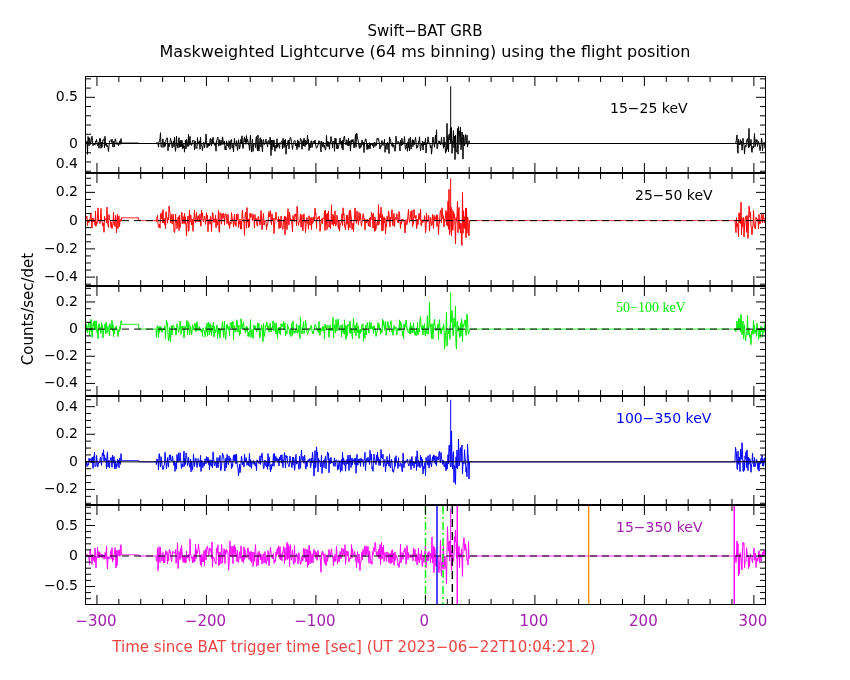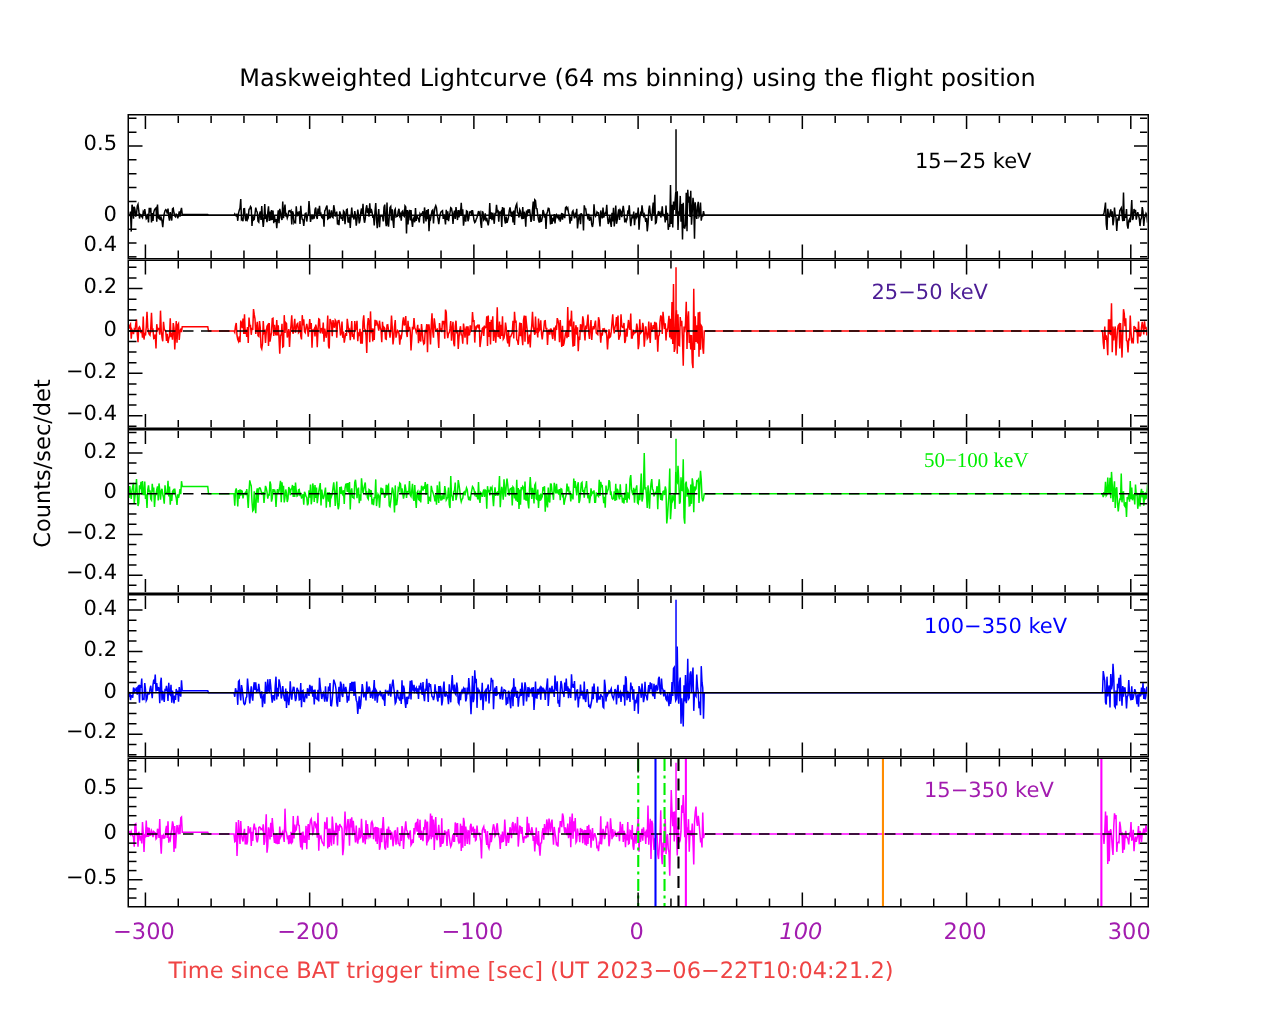--- a/index.html
+++ b/index.html
@@ -24,20 +24,21 @@
 
   .bandlbl{position:absolute;font-size:14px;white-space:nowrap;}
 
   svg{display:block;}
 </style>
 </head>
 <body>
 
 <div id="root">
 
+  <div class="ttl" id="title">Swift−BAT GRB</div>
   <div class="ttl" id="subtitle">Maskweighted Lightcurve (64 ms binning) using the flight position</div>
 
   <div id="ylabel">Counts/sec/det</div>
   <div id="xlabel">Time since BAT trigger time [sec] (UT 2023−06−22T10:04:21.2)</div>
 
   <div id="panels">
       <div class="panel" style="top: 76px; height: 97px;">
         <svg width="679" height="95">
           <path d="M0.0,66.5L0.5,66.7L1.0,64.1L1.5,77.4L2.0,59.5L2.5,61.4L3.0,68.8L3.5,60.8L4.0,62.8L4.5,67.4L5.0,65.9L5.5,60.4L6.0,59.2L6.5,63.2L7.0,68.7L7.5,66.1L8.0,66.7L8.5,67.4L9.0,68.1L9.5,64.2L10.0,65.2L10.5,62.4L11.0,65.7L11.5,68.8L12.0,68.2L12.5,65.6L13.0,71.3L13.5,61.6L14.0,63.3L14.5,61.6L15.0,71.3L15.5,65.0L16.0,70.3L16.5,64.6L17.0,62.9L17.5,62.2L18.0,61.7L18.5,70.8L19.0,59.3L19.5,68.1L20.0,68.6L20.5,66.5L21.0,69.9L21.5,68.4L22.0,70.3L22.5,74.5L23.0,68.8L23.5,65.4L24.0,63.5L24.5,62.8L25.0,63.3L25.5,65.3L26.0,62.1L26.5,67.4L27.0,70.1L27.5,64.4L28.0,67.3L28.5,70.0L29.0,62.3L29.5,61.8L30.0,65.0L30.5,66.9L31.0,67.5L31.5,65.8L32.0,66.1L32.5,68.6L33.0,66.8L33.5,63.9L34.0,67.5L34.5,63.8L35.0,61.6L35.5,66.0L36.0,66.0L36.5,66.0L37.0,66.0L37.5,66.0L38.0,66.0L38.5,66.0L39.0,66.0L39.5,66.0L40.0,66.0L40.5,66.0L41.0,66.0L41.5,66.0L42.0,66.0L42.5,66.0L43.0,66.0L43.5,66.0L44.0,66.0L44.5,66.0L45.0,66.0L45.5,66.0L46.0,66.0L46.5,66.0L47.0,66.0L47.5,66.0L48.0,66.0L48.5,66.0L49.0,66.0L49.5,66.0L50.0,66.0L50.5,66.0L51.0,66.0L51.5,66.0L52.0,66.0L52.5,66.0L53.0,66.5L53.5,66.5L54.0,66.5L54.5,66.5L55.0,66.5L55.5,66.5L56.0,66.5L56.5,66.5L57.0,66.5L57.5,66.5L58.0,66.5L58.5,66.5L59.0,66.5L59.5,66.5L60.0,66.5L60.5,66.5L61.0,66.5L61.5,66.5L62.0,66.5L62.5,66.5L63.0,66.5L63.5,66.5L64.0,66.5L64.5,66.5L65.0,66.5L65.5,66.5L66.0,66.5L66.5,66.5L67.0,66.5L67.5,66.5L68.0,66.5L68.5,66.5L69.0,66.5L69.5,66.5L70.0,66.5L70.5,65.6L71.0,66.7L71.5,67.0L72.0,65.5L72.5,70.2L73.0,65.2L73.5,63.1L74.0,61.7L74.5,55.7L75.0,69.4L75.5,68.8L76.0,70.5L76.5,62.2L77.0,62.1L77.5,68.6L78.0,70.4L78.5,65.4L79.0,69.3L79.5,68.2L80.0,62.5L80.5,62.3L81.0,60.7L81.5,61.5L82.0,73.7L82.5,66.5L83.0,69.7L83.5,69.3L84.0,65.6L84.5,61.4L85.0,63.5L85.5,64.4L86.0,70.5L86.5,71.1L87.0,65.7L87.5,63.9L88.0,69.7L88.5,60.3L89.0,68.7L89.5,74.3L90.0,68.9L90.5,59.0L91.0,68.9L91.5,67.6L92.0,71.1L92.5,65.1L93.0,60.6L93.5,70.3L94.0,64.1L94.5,70.0L95.0,63.1L95.5,69.6L96.0,63.4L96.5,71.8L97.0,66.9L97.5,70.9L98.0,69.0L98.5,75.2L99.0,68.4L99.5,63.2L100.0,71.8L100.5,62.2L101.0,64.6L101.5,68.2L102.0,69.7L102.5,57.4L103.0,68.5L103.5,63.5L104.0,59.4L104.5,67.3L105.0,66.1L105.5,68.4L106.0,66.9L106.5,63.7L107.0,63.5L107.5,64.1L108.0,63.4L108.5,72.7L109.0,63.9L109.5,65.2L110.0,71.6L110.5,70.8L111.0,71.3L111.5,60.5L112.0,67.3L112.5,65.1L113.0,65.9L113.5,63.8L114.0,72.3L114.5,60.2L115.0,66.5L115.5,69.2L116.0,69.6L116.5,73.6L117.0,68.9L117.5,65.3L118.0,65.1L118.5,70.7L119.0,66.6L119.5,66.4L120.0,57.0L120.5,63.3L121.0,70.9L121.5,68.0L122.0,66.1L122.5,69.3L123.0,66.2L123.5,68.8L124.0,62.7L124.5,61.4L125.0,67.2L125.5,69.0L126.0,62.1L126.5,65.8L127.0,60.2L127.5,67.0L128.0,65.7L128.5,68.0L129.0,68.5L129.5,65.8L130.0,74.2L130.5,63.7L131.0,62.7L131.5,61.2L132.0,60.1L132.5,69.0L133.0,68.6L133.5,62.7L134.0,68.6L134.5,66.9L135.0,63.2L135.5,67.6L136.0,68.1L136.5,59.8L137.0,62.7L137.5,67.3L138.0,65.5L138.5,64.1L139.0,72.7L139.5,69.7L140.0,73.1L140.5,63.9L141.0,65.7L141.5,68.9L142.0,67.4L142.5,70.3L143.0,63.7L143.5,64.4L144.0,72.4L144.5,66.7L145.0,62.8L145.5,62.5L146.0,70.9L146.5,71.0L147.0,67.2L147.5,75.0L148.0,67.2L148.5,61.4L149.0,67.5L149.5,67.4L150.0,69.3L150.5,63.7L151.0,66.7L151.5,73.4L152.0,69.6L152.5,62.7L153.0,66.3L153.5,71.9L154.0,69.9L154.5,64.7L155.0,62.0L155.5,66.0L156.0,58.8L156.5,67.9L157.0,71.5L157.5,68.9L158.0,62.2L158.5,59.8L159.0,65.1L159.5,61.8L160.0,67.4L160.5,58.5L161.0,65.1L161.5,62.3L162.0,64.3L162.5,67.6L163.0,67.2L163.5,73.3L164.0,63.8L164.5,58.3L165.0,69.1L165.5,75.1L166.0,67.7L166.5,62.3L167.0,74.4L167.5,67.4L168.0,67.1L168.5,66.8L169.0,67.2L169.5,70.6L170.0,61.3L170.5,59.4L171.0,69.6L171.5,73.8L172.0,58.0L172.5,72.2L173.0,74.1L173.5,67.6L174.0,61.4L174.5,60.7L175.0,70.0L175.5,62.5L176.0,70.1L176.5,74.9L177.0,63.5L177.5,62.5L178.0,67.6L178.5,67.3L179.0,67.1L179.5,63.7L180.0,62.2L180.5,66.9L181.0,65.8L181.5,70.1L182.0,64.2L182.5,63.6L183.0,66.7L183.5,67.3L184.0,60.3L184.5,61.0L185.0,78.6L185.5,63.0L186.0,72.7L186.5,64.6L187.0,62.9L187.5,69.9L188.0,63.1L188.5,69.9L189.0,74.3L189.5,69.2L190.0,68.1L190.5,71.2L191.0,61.7L191.5,70.2L192.0,66.4L192.5,68.1L193.0,68.8L193.5,71.3L194.0,65.6L194.5,66.6L195.0,65.6L195.5,65.2L196.0,63.8L196.5,71.9L197.0,61.3L197.5,65.2L198.0,70.6L198.5,63.0L199.0,69.1L199.5,62.4L200.0,77.2L200.5,68.1L201.0,69.1L201.5,66.3L202.0,63.5L202.5,63.0L203.0,71.9L203.5,64.6L204.0,61.4L204.5,60.1L205.0,61.6L205.5,66.5L206.0,68.7L206.5,72.4L207.0,68.5L207.5,65.7L208.0,64.3L208.5,63.8L209.0,63.4L209.5,69.0L210.0,66.0L210.5,68.2L211.0,72.6L211.5,62.9L212.0,69.6L212.5,63.9L213.0,70.4L213.5,67.3L214.0,64.8L214.5,61.5L215.0,61.9L215.5,64.7L216.0,72.3L216.5,65.9L217.0,63.4L217.5,69.0L218.0,61.1L218.5,65.4L219.0,69.7L219.5,63.0L220.0,68.0L220.5,64.2L221.0,65.2L221.5,58.2L222.0,66.5L222.5,62.6L223.0,73.5L223.5,69.3L224.0,66.4L224.5,70.8L225.0,63.6L225.5,64.0L226.0,70.5L226.5,68.7L227.0,64.4L227.5,64.6L228.0,64.0L228.5,67.0L229.0,63.0L229.5,66.4L230.0,69.9L230.5,71.3L231.0,70.7L231.5,69.1L232.0,68.0L232.5,66.0L233.0,63.7L233.5,65.4L234.0,64.6L234.5,71.6L235.0,74.9L235.5,64.2L236.0,64.5L236.5,69.6L237.0,68.9L237.5,65.2L238.0,70.5L238.5,68.3L239.0,71.3L239.5,73.2L240.0,69.8L240.5,58.4L241.0,68.9L241.5,64.6L242.0,69.8L242.5,64.8L243.0,67.8L243.5,72.2L244.0,64.9L244.5,66.1L245.0,59.6L245.5,64.0L246.0,63.6L246.5,70.8L247.0,64.5L247.5,64.9L248.0,64.1L248.5,74.3L249.0,61.1L249.5,66.7L250.0,61.6L250.5,69.7L251.0,72.0L251.5,67.4L252.0,71.6L252.5,69.8L253.0,67.8L253.5,63.6L254.0,61.2L254.5,64.8L255.0,67.5L255.5,64.0L256.0,71.3L256.5,63.4L257.0,73.0L257.5,62.4L258.0,60.1L258.5,59.0L259.0,64.7L259.5,65.2L260.0,68.0L260.5,62.8L261.0,63.9L261.5,67.0L262.0,69.1L262.5,61.1L263.0,68.9L263.5,64.2L264.0,66.0L264.5,74.1L265.0,63.3L265.5,67.3L266.0,62.6L266.5,64.9L267.0,62.5L267.5,66.3L268.0,70.9L268.5,69.1L269.0,62.8L269.5,57.4L270.0,70.3L270.5,56.2L271.0,56.7L271.5,62.0L272.0,62.2L272.5,66.5L273.0,69.6L273.5,71.4L274.0,65.9L274.5,70.7L275.0,70.5L275.5,68.3L276.0,63.0L276.5,64.5L277.0,68.1L277.5,65.5L278.0,75.6L278.5,65.8L279.0,64.1L279.5,61.9L280.0,62.1L280.5,65.6L281.0,72.6L281.5,67.0L282.0,72.2L282.5,68.2L283.0,70.6L283.5,65.7L284.0,71.9L284.5,66.6L285.0,66.0L285.5,67.9L286.0,67.1L286.5,68.7L287.0,67.2L287.5,70.8L288.0,67.7L288.5,65.0L289.0,69.5L289.5,66.0L290.0,66.4L290.5,68.4L291.0,61.5L291.5,61.0L292.0,62.5L292.5,61.6L293.0,64.8L293.5,66.4L294.0,72.1L294.5,68.8L295.0,70.1L295.5,64.3L296.0,63.5L296.5,66.3L297.0,68.6L297.5,65.8L298.0,66.9L298.5,62.2L299.0,75.3L299.5,70.5L300.0,67.4L300.5,66.6L301.0,72.5L301.5,65.2L302.0,66.3L302.5,66.7L303.0,76.6L303.5,59.9L304.0,62.1L304.5,62.2L305.0,66.4L305.5,66.1L306.0,69.2L306.5,65.6L307.0,70.2L307.5,67.8L308.0,67.7L308.5,72.7L309.0,74.3L309.5,71.1L310.0,59.2L310.5,65.5L311.0,67.2L311.5,66.4L312.0,64.3L312.5,65.0L313.0,64.9L313.5,69.2L314.0,74.0L314.5,63.3L315.0,66.6L315.5,68.6L316.0,61.3L316.5,68.0L317.0,66.2L317.5,64.9L318.0,65.4L318.5,59.6L319.0,67.8L319.5,72.3L320.0,70.6L320.5,66.7L321.0,71.1L321.5,74.3L322.0,64.8L322.5,70.6L323.0,61.5L323.5,73.9L324.0,68.3L324.5,60.0L325.0,72.2L325.5,69.6L326.0,65.5L326.5,62.6L327.0,69.7L327.5,63.2L328.0,64.2L328.5,67.7L329.0,63.6L329.5,60.3L330.0,64.2L330.5,71.3L331.0,68.7L331.5,70.5L332.0,69.0L332.5,64.2L333.0,64.9L333.5,59.8L334.0,67.8L334.5,73.8L335.0,69.5L335.5,66.3L336.0,68.6L336.5,64.1L337.0,73.2L337.5,68.0L338.0,64.9L338.5,67.9L339.0,66.7L339.5,61.3L340.0,76.1L340.5,68.9L341.0,65.4L341.5,66.7L342.0,59.9L342.5,63.9L343.0,66.9L343.5,65.8L344.0,67.9L344.5,71.0L345.0,68.4L345.5,77.2L346.0,72.4L346.5,63.2L347.0,60.0L347.5,65.3L348.0,66.7L348.5,70.2L349.0,62.8L349.5,58.0L350.0,66.7L350.5,52.8L351.0,71.9L351.5,71.4L352.0,66.6L352.5,66.3L353.0,63.7L353.5,65.7L354.0,64.8L354.5,68.0L355.0,66.1L355.5,60.5L356.0,67.2L356.5,66.0L357.0,66.2L357.5,71.3L358.0,60.1L358.5,69.8L359.0,64.8L359.5,76.2L360.0,72.2L360.5,74.3L361.0,46.4L361.5,72.3L362.0,59.5L362.5,74.7L363.0,57.3L363.5,62.9L364.0,57.8L364.5,51.1L365.0,65.4L365.5,50.5L366.0,76.3L366.5,63.8L367.0,66.3L367.5,53.6L368.0,70.8L368.5,59.0L369.0,82.6L369.5,58.1L370.0,74.7L370.5,75.0L371.0,73.0L371.5,51.5L372.0,77.2L372.5,49.5L373.0,58.1L373.5,54.1L374.0,67.6L374.5,50.1L375.0,72.8L375.5,63.9L376.0,54.9L376.5,59.6L377.0,82.1L377.5,57.9L378.0,65.3L378.5,68.9L379.0,60.7L379.5,57.5L380.0,67.2L380.5,66.2L381.0,58.1L381.5,70.1L382.0,66.7L382.5,66.9L383.0,63.7L383.5,66.5L384.0,66.5L384.5,66.5L385.0,66.5L385.5,66.5L386.0,66.5L386.5,66.5L387.0,66.5L387.5,66.5L388.0,66.5L388.5,66.5L389.0,66.5L389.5,66.5L390.0,66.5L390.5,66.5L391.0,66.5L391.5,66.5L392.0,66.5L392.5,66.5L393.0,66.5L393.5,66.5L394.0,66.5L394.5,66.5L395.0,66.5L395.5,66.5L396.0,66.5L396.5,66.5L397.0,66.5L397.5,66.5L398.0,66.5L398.5,66.5L399.0,66.5L399.5,66.5L400.0,66.5L400.5,66.5L401.0,66.5L401.5,66.5L402.0,66.5L402.5,66.5L403.0,66.5L403.5,66.5L404.0,66.5L404.5,66.5L405.0,66.5L405.5,66.5L406.0,66.5L406.5,66.5L407.0,66.5L407.5,66.5L408.0,66.5L408.5,66.5L409.0,66.5L409.5,66.5L410.0,66.5L410.5,66.5L411.0,66.5L411.5,66.5L412.0,66.5L412.5,66.5L413.0,66.5L413.5,66.5L414.0,66.5L414.5,66.5L415.0,66.5L415.5,66.5L416.0,66.5L416.5,66.5L417.0,66.5L417.5,66.5L418.0,66.5L418.5,66.5L419.0,66.5L419.5,66.5L420.0,66.5L420.5,66.5L421.0,66.5L421.5,66.5L422.0,66.5L422.5,66.5L423.0,66.5L423.5,66.5L424.0,66.5L424.5,66.5L425.0,66.5L425.5,66.5L426.0,66.5L426.5,66.5L427.0,66.5L427.5,66.5L428.0,66.5L428.5,66.5L429.0,66.5L429.5,66.5L430.0,66.5L430.5,66.5L431.0,66.5L431.5,66.5L432.0,66.5L432.5,66.5L433.0,66.5L433.5,66.5L434.0,66.5L434.5,66.5L435.0,66.5L435.5,66.5L436.0,66.5L436.5,66.5L437.0,66.5L437.5,66.5L438.0,66.5L438.5,66.5L439.0,66.5L439.5,66.5L440.0,66.5L440.5,66.5L441.0,66.5L441.5,66.5L442.0,66.5L442.5,66.5L443.0,66.5L443.5,66.5L444.0,66.5L444.5,66.5L445.0,66.5L445.5,66.5L446.0,66.5L446.5,66.5L447.0,66.5L447.5,66.5L448.0,66.5L448.5,66.5L449.0,66.5L449.5,66.5L450.0,66.5L450.5,66.5L451.0,66.5L451.5,66.5L452.0,66.5L452.5,66.5L453.0,66.5L453.5,66.5L454.0,66.5L454.5,66.5L455.0,66.5L455.5,66.5L456.0,66.5L456.5,66.5L457.0,66.5L457.5,66.5L458.0,66.5L458.5,66.5L459.0,66.5L459.5,66.5L460.0,66.5L460.5,66.5L461.0,66.5L461.5,66.5L462.0,66.5L462.5,66.5L463.0,66.5L463.5,66.5L464.0,66.5L464.5,66.5L465.0,66.5L465.5,66.5L466.0,66.5L466.5,66.5L467.0,66.5L467.5,66.5L468.0,66.5L468.5,66.5L469.0,66.5L469.5,66.5L470.0,66.5L470.5,66.5L471.0,66.5L471.5,66.5L472.0,66.5L472.5,66.5L473.0,66.5L473.5,66.5L474.0,66.5L474.5,66.5L475.0,66.5L475.5,66.5L476.0,66.5L476.5,66.5L477.0,66.5L477.5,66.5L478.0,66.5L478.5,66.5L479.0,66.5L479.5,66.5L480.0,66.5L480.5,66.5L481.0,66.5L481.5,66.5L482.0,66.5L482.5,66.5L483.0,66.5L483.5,66.5L484.0,66.5L484.5,66.5L485.0,66.5L485.5,66.5L486.0,66.5L486.5,66.5L487.0,66.5L487.5,66.5L488.0,66.5L488.5,66.5L489.0,66.5L489.5,66.5L490.0,66.5L490.5,66.5L491.0,66.5L491.5,66.5L492.0,66.5L492.5,66.5L493.0,66.5L493.5,66.5L494.0,66.5L494.5,66.5L495.0,66.5L495.5,66.5L496.0,66.5L496.5,66.5L497.0,66.5L497.5,66.5L498.0,66.5L498.5,66.5L499.0,66.5L499.5,66.5L500.0,66.5L500.5,66.5L501.0,66.5L501.5,66.5L502.0,66.5L502.5,66.5L503.0,66.5L503.5,66.5L504.0,66.5L504.5,66.5L505.0,66.5L505.5,66.5L506.0,66.5L506.5,66.5L507.0,66.5L507.5,66.5L508.0,66.5L508.5,66.5L509.0,66.5L509.5,66.5L510.0,66.5L510.5,66.5L511.0,66.5L511.5,66.5L512.0,66.5L512.5,66.5L513.0,66.5L513.5,66.5L514.0,66.5L514.5,66.5L515.0,66.5L515.5,66.5L516.0,66.5L516.5,66.5L517.0,66.5L517.5,66.5L518.0,66.5L518.5,66.5L519.0,66.5L519.5,66.5L520.0,66.5L520.5,66.5L521.0,66.5L521.5,66.5L522.0,66.5L522.5,66.5L523.0,66.5L523.5,66.5L524.0,66.5L524.5,66.5L525.0,66.5L525.5,66.5L526.0,66.5L526.5,66.5L527.0,66.5L527.5,66.5L528.0,66.5L528.5,66.5L529.0,66.5L529.5,66.5L530.0,66.5L530.5,66.5L531.0,66.5L531.5,66.5L532.0,66.5L532.5,66.5L533.0,66.5L533.5,66.5L534.0,66.5L534.5,66.5L535.0,66.5L535.5,66.5L536.0,66.5L536.5,66.5L537.0,66.5L537.5,66.5L538.0,66.5L538.5,66.5L539.0,66.5L539.5,66.5L540.0,66.5L540.5,66.5L541.0,66.5L541.5,66.5L542.0,66.5L542.5,66.5L543.0,66.5L543.5,66.5L544.0,66.5L544.5,66.5L545.0,66.5L545.5,66.5L546.0,66.5L546.5,66.5L547.0,66.5L547.5,66.5L548.0,66.5L548.5,66.5L549.0,66.5L549.5,66.5L550.0,66.5L550.5,66.5L551.0,66.5L551.5,66.5L552.0,66.5L552.5,66.5L553.0,66.5L553.5,66.5L554.0,66.5L554.5,66.5L555.0,66.5L555.5,66.5L556.0,66.5L556.5,66.5L557.0,66.5L557.5,66.5L558.0,66.5L558.5,66.5L559.0,66.5L559.5,66.5L560.0,66.5L560.5,66.5L561.0,66.5L561.5,66.5L562.0,66.5L562.5,66.5L563.0,66.5L563.5,66.5L564.0,66.5L564.5,66.5L565.0,66.5L565.5,66.5L566.0,66.5L566.5,66.5L567.0,66.5L567.5,66.5L568.0,66.5L568.5,66.5L569.0,66.5L569.5,66.5L570.0,66.5L570.5,66.5L571.0,66.5L571.5,66.5L572.0,66.5L572.5,66.5L573.0,66.5L573.5,66.5L574.0,66.5L574.5,66.5L575.0,66.5L575.5,66.5L576.0,66.5L576.5,66.5L577.0,66.5L577.5,66.5L578.0,66.5L578.5,66.5L579.0,66.5L579.5,66.5L580.0,66.5L580.5,66.5L581.0,66.5L581.5,66.5L582.0,66.5L582.5,66.5L583.0,66.5L583.5,66.5L584.0,66.5L584.5,66.5L585.0,66.5L585.5,66.5L586.0,66.5L586.5,66.5L587.0,66.5L587.5,66.5L588.0,66.5L588.5,66.5L589.0,66.5L589.5,66.5L590.0,66.5L590.5,66.5L591.0,66.5L591.5,66.5L592.0,66.5L592.5,66.5L593.0,66.5L593.5,66.5L594.0,66.5L594.5,66.5L595.0,66.5L595.5,66.5L596.0,66.5L596.5,66.5L597.0,66.5L597.5,66.5L598.0,66.5L598.5,66.5L599.0,66.5L599.5,66.5L600.0,66.5L600.5,66.5L601.0,66.5L601.5,66.5L602.0,66.5L602.5,66.5L603.0,66.5L603.5,66.5L604.0,66.5L604.5,66.5L605.0,66.5L605.5,66.5L606.0,66.5L606.5,66.5L607.0,66.5L607.5,66.5L608.0,66.5L608.5,66.5L609.0,66.5L609.5,66.5L610.0,66.5L610.5,66.5L611.0,66.5L611.5,66.5L612.0,66.5L612.5,66.5L613.0,66.5L613.5,66.5L614.0,66.5L614.5,66.5L615.0,66.5L615.5,66.5L616.0,66.5L616.5,66.5L617.0,66.5L617.5,66.5L618.0,66.5L618.5,66.5L619.0,66.5L619.5,66.5L620.0,66.5L620.5,66.5L621.0,66.5L621.5,66.5L622.0,66.5L622.5,66.5L623.0,66.5L623.5,66.5L624.0,66.5L624.5,66.5L625.0,66.5L625.5,66.5L626.0,66.5L626.5,66.5L627.0,66.5L627.5,66.5L628.0,66.5L628.5,66.5L629.0,66.5L629.5,66.5L630.0,66.5L630.5,66.5L631.0,66.5L631.5,66.5L632.0,66.5L632.5,66.5L633.0,66.5L633.5,66.5L634.0,66.5L634.5,66.5L635.0,66.5L635.5,66.5L636.0,66.5L636.5,66.5L637.0,66.5L637.5,66.5L638.0,66.5L638.5,66.5L639.0,66.5L639.5,66.5L640.0,66.5L640.5,66.5L641.0,66.5L641.5,66.5L642.0,66.5L642.5,66.5L643.0,66.5L643.5,66.5L644.0,66.5L644.5,66.5L645.0,66.5L645.5,66.5L646.0,66.5L646.5,66.5L647.0,66.5L647.5,66.5L648.0,66.5L648.5,66.5L649.0,66.5L649.5,66.1L650.0,65.2L650.5,62.0L651.0,58.0L651.5,72.4L652.0,76.3L652.5,62.2L653.0,66.2L653.5,68.0L654.0,65.3L654.5,62.6L655.0,67.6L655.5,63.9L656.0,73.2L656.5,69.6L657.0,61.3L657.5,66.9L658.0,67.8L658.5,77.0L659.0,69.8L659.5,68.4L660.0,70.1L660.5,63.4L661.0,62.5L661.5,61.6L662.0,66.3L662.5,70.5L663.0,51.4L663.5,70.2L664.0,65.8L664.5,68.2L665.0,62.4L665.5,73.0L666.0,75.4L666.5,70.3L667.0,69.2L667.5,71.2L668.0,64.9L668.5,56.4L669.0,69.7L669.5,68.6L670.0,62.3L670.5,65.2L671.0,62.9L671.5,69.4L672.0,66.5L672.5,64.4L673.0,66.5L673.5,68.5L674.0,73.7L674.5,69.5L675.0,68.2L675.5,61.1L676.0,64.1L676.5,73.7L677.0,68.0L677.5,67.2L678.0,65.3L678.5,66.3L679.0,71.4" fill="none" stroke="#000000" stroke-width="1"></path>
           <line x1="364.68167202572346" x2="364.68167202572346" y1="9.238095238095235" y2="66.5142857142857" stroke="#000000" stroke-width="1"></line>
@@ -562,25 +563,25 @@
       <div class="ytl" style="left: 10px; width: 68px; top: 488.443px;">−0.2</div>
       <div class="ytl" style="left: 10px; width: 68px; top: 524.512px;">0.5</div>
       <div class="ytl" style="left: 10px; width: 68px; top: 555px;">0</div>
       <div class="ytl" style="left: 10px; width: 68px; top: 585.488px;">−0.5</div>
     </div>
   <div id="xtickslayer">
       <div class="xtl" style="left: 95.9486px;">−300</div>
       <div class="xtl" style="left: 205.434px;">−200</div>
       <div class="xtl" style="left: 314.92px;">−100</div>
       <div class="xtl" style="left: 424.405px;">0</div>
-      <div class="xtl" style="left: 533.891px; font-style: italic;">100</div>
+      <div class="xtl" style="left: 533.891px;">100</div>
       <div class="xtl" style="left: 643.376px;">200</div>
       <div class="xtl" style="left: 752.862px;">300</div>
     </div>
   <div id="bandlabels">
       <div class="bandlbl" style="color: rgb(0, 0, 0); left: 610px; top: 90px; margin-top: 10px;">15−25 keV</div>
-      <div class="bandlbl" style="color: #4c1d95; left: 581px; top: 187px;">25−50 keV</div>
+      <div class="bandlbl" style="color: #000000; left: 635px; top: 187px;">25−50 keV</div>
       <div class="bandlbl" style="color: rgb(0, 238, 0); left: 616.005px; top: 300px; font-family: Liberation Serif, serif;">50−100 keV</div>
       <div class="bandlbl" style="color: rgb(0, 0, 255); left: 616.005px; top: 410px;">100−350 keV</div>
       <div class="bandlbl" style="color: #a21caf; left: 616.005px; top: 519px;">15−350 keV</div>
     </div>
 
 </div>
 
 </body></html>

